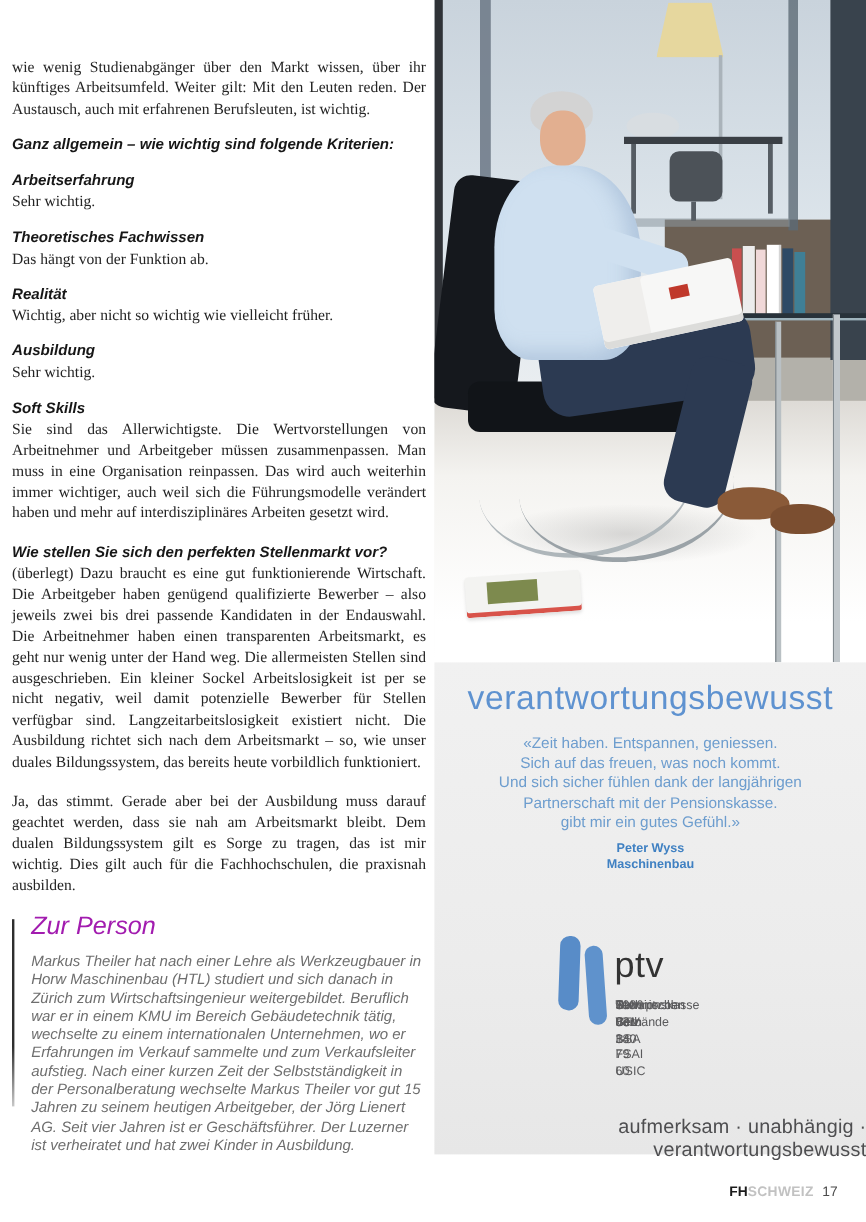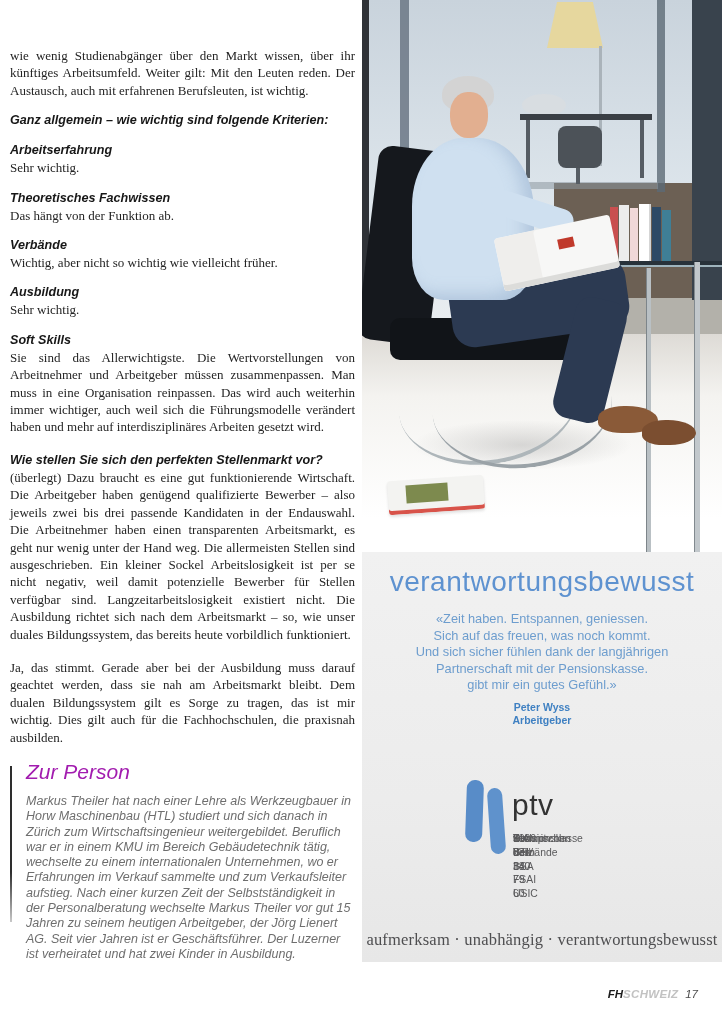--- a/index.html
+++ b/index.html
@@ -88,26 +88,26 @@
                font-size:28px;letter-spacing:.5px;color:#5e92d0;}
   .ad-quote{margin-top:13px;text-align:center;font-size:12.8px;line-height:16.5px;color:#6d9dce;}
   .ad-attrib{margin-top:7px;text-align:center;font-size:10.5px;line-height:13.5px;
              font-weight:bold;color:#3f80c2;}
   .ad-logo{position:absolute;left:104px;top:222px;width:230px;height:160px;}
   .ad-logo *{position:absolute;}
   .stroke1{left:0;top:6px;width:17px;height:62px;background:#588cc8;border-radius:8px;transform:rotate(2deg);}
   .stroke2{left:23px;top:14px;width:15px;height:66px;background:#5f92cc;border-radius:8px;transform:rotate(-4deg);}
   .ptv-word{left:46px;top:14px;font-size:30px;font-weight:400;color:#333333;letter-spacing:.5px;}
   .ad-address{left:47px;top:58px;font-size:10.4px;line-height:13.8px;color:#5a5a5c;}
-  .ad-tagline{position:absolute;left:0;top:378px;width:100%;text-align:center;
-              font-size:16.5px;color:#4e4e50;letter-spacing:.2px;font-family:Liberation Serif, serif;}
+  .ad-tagline{position:absolute;left:0;top:378px;width:100%;text-align:right;
+              font-size:16.5px;color:#4e4e50;letter-spacing:.2px;}
 
   
   .footer{position:absolute;top:988px;right:24px;font-family:"Liberation Sans",sans-serif;
-          font-style:italic;font-size:11.5px;}
+          font-size:11.5px;}
   .f-bold{font-weight:bold;color:#1b1b1b;}
   .f-light{font-weight:bold;color:#c2c2c2;letter-spacing:.3px;}
   .f-page{color:#4c4c4c;margin-left:7px;}
 </style>
 </head>
 <body>
 
 <div class="page">
 
   <div class="left-col">
@@ -117,21 +117,21 @@
     <div class="gap"></div>
 
     <p class="q">Arbeitserfahrung</p>
     <p class="body-text">Sehr wichtig.</p>
     <div class="gap"></div>
 
     <p class="q">Theoretisches Fachwissen</p>
     <p class="body-text">Das hängt von der Funktion ab.</p>
     <div class="gap"></div>
 
-    <p class="q">Verbände</p>
+    <p class="q">Realität</p>
     <p class="body-text">Wichtig, aber nicht so wichtig wie vielleicht früher.</p>
     <div class="gap"></div>
 
     <p class="q">Ausbildung</p>
     <p class="body-text">Sehr wichtig.</p>
     <div class="gap"></div>
 
     <p class="q">Soft Skills</p>
     <p class="body-text">Sie sind das Allerwichtigste. Die Wertvorstellungen von Arbeitnehmer und Arbeitgeber müssen zusammenpassen. Man muss in eine Organisation reinpassen. Das wird auch weiterhin immer wichtiger, auch weil sich die Führungsmodelle verändert haben und mehr auf interdisziplinäres Arbeiten gesetzt wird.</p>
     <div class="gap-lg"></div>
@@ -201,21 +201,21 @@
     <h1 class="ad-headline">verantwortungsbewusst</h1>
     <div class="ad-quote">
       <div>«Zeit haben. Entspannen, geniessen.</div>
       <div>Sich auf das freuen, was noch kommt.</div>
       <div>Und sich sicher fühlen dank der langjährigen</div>
       <div>Partnerschaft mit der Pensionskasse.</div>
       <div>gibt mir ein gutes Gefühl.»</div>
     </div>
     <div class="ad-attrib">
       <div>Peter Wyss</div>
-      <div>Arbeitgeber</div>
+      <div>Maschinenbau</div>
     </div>
     <div class="ad-logo">
       <div class="stroke1"></div>
       <div class="stroke2"></div>
       <div class="ptv-word">ptv</div>
       <div class="ad-address">
         <div>Pensionskasse der</div>
         <div>Technischen Verbände</div>
         <div>SIA STV BSA FSAI USIC</div>
         <div>3000 Bern 14</div>

